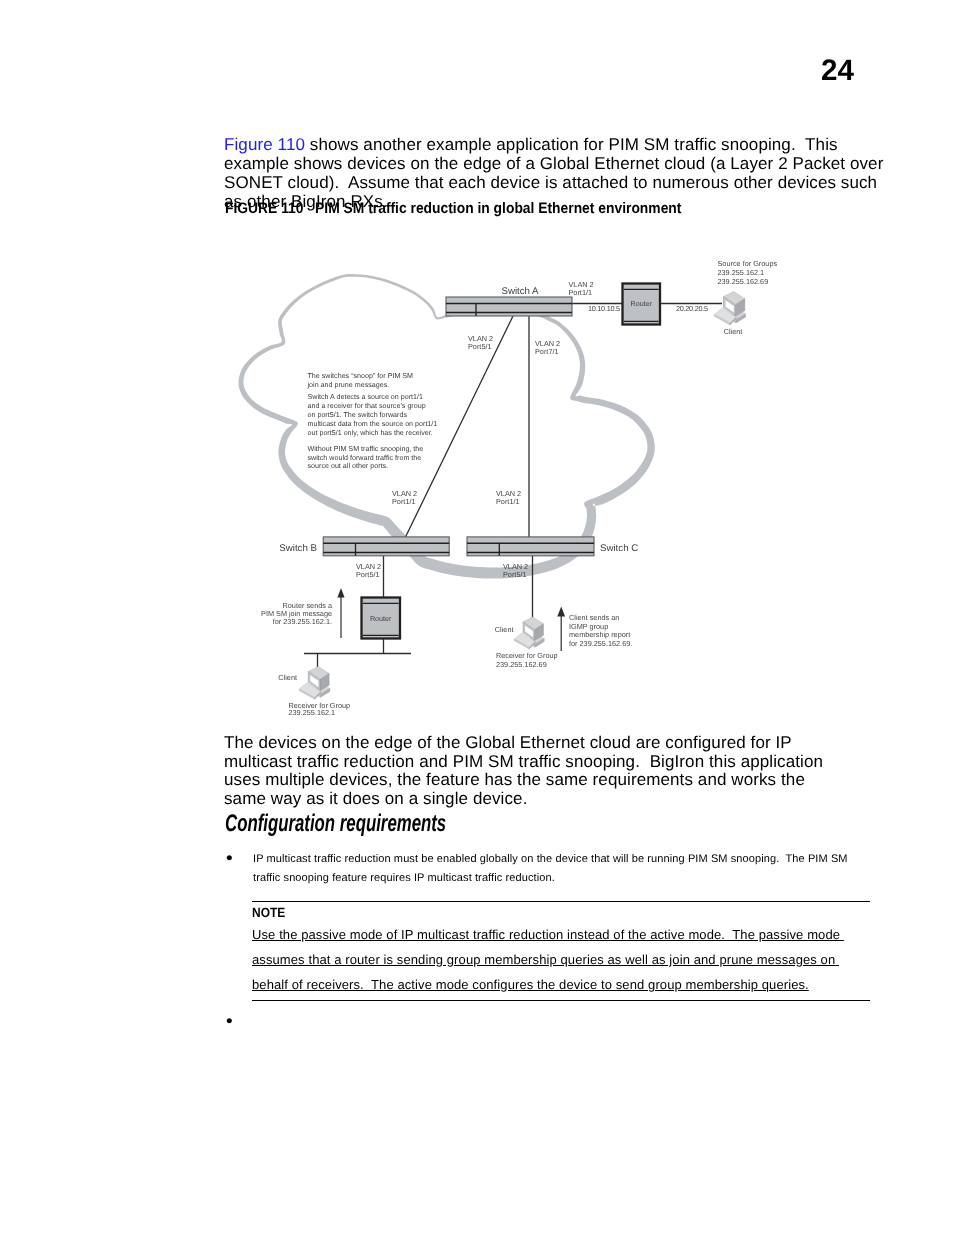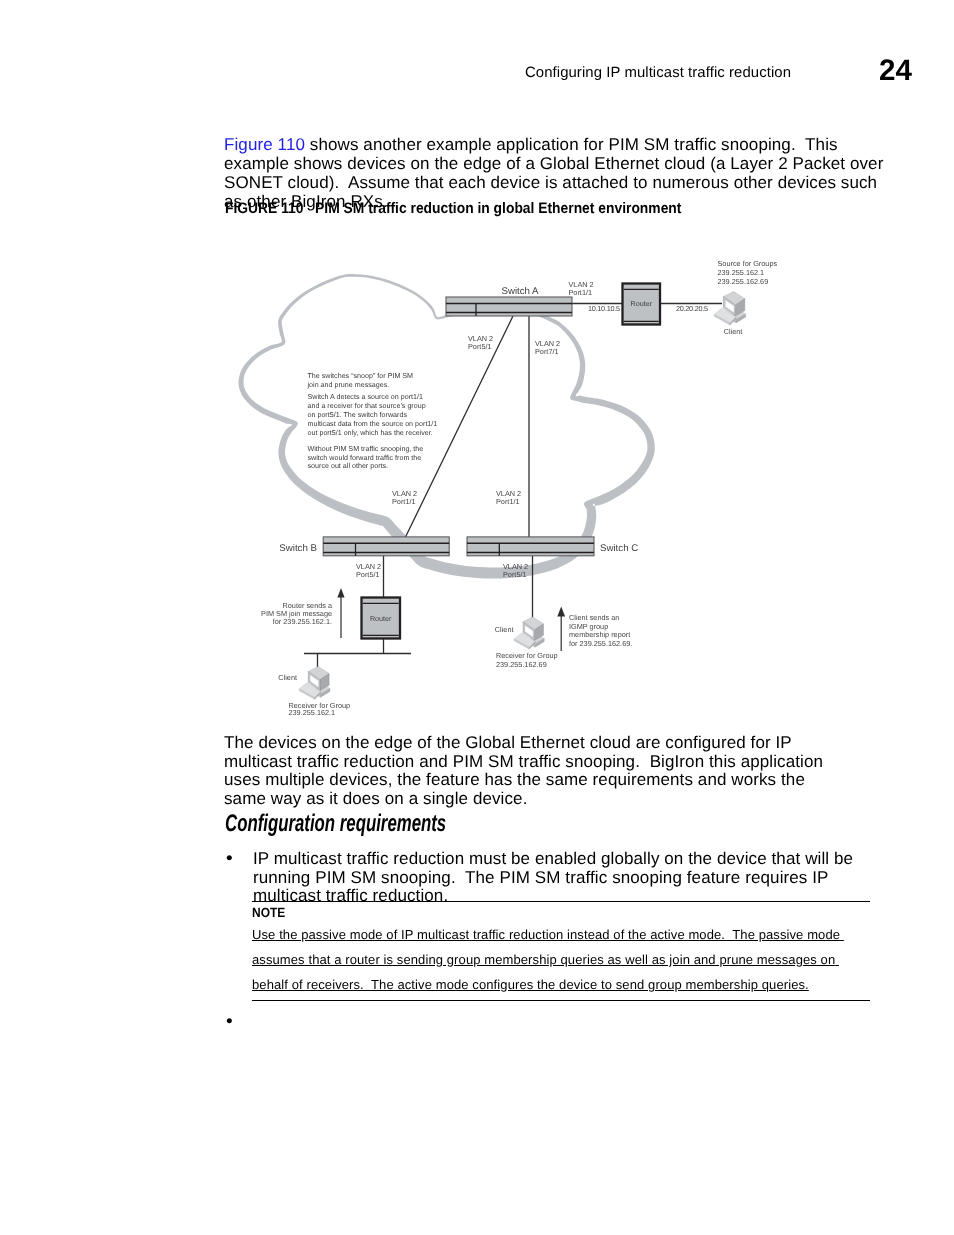--- a/index.html
+++ b/index.html
@@ -7,33 +7,33 @@
   body{width:954px;height:1235px;background:#ffffff;text-rendering:geometricPrecision;
        -webkit-font-smoothing:antialiased;will-change:opacity;opacity:.9999;
        font-family:"Liberation Sans",sans-serif;color:#000;
        -webkit-font-smoothing:antialiased;position:relative;overflow:hidden;}
   .page{position:absolute;inset:0;}
 
   
   .hdr{position:absolute;left:0;top:65px;width:791px;text-align:right;
        font-size:14.9px;letter-spacing:.08px;color:#000;}
   .pageno{position:absolute;right:0;top:54px;width:954px;text-align:right;
-          padding-right:42px;box-sizing:border-box;
+          padding-right:100px;box-sizing:border-box;
           font-size:29.6px;font-weight:bold;letter-spacing:0;}
 
   
   .body-p{position:absolute;left:224px;width:660px;font-size:17px;letter-spacing:.1px;
           line-height:19.1px;color:#000;text-align:left;white-space:pre-wrap;}
   .xref{color:#2222e6;}
   .figcap{position:absolute;left:225px;font-weight:bold;font-size:15.2px;
           transform:scaleX(.912);transform-origin:left top;white-space:pre;}
   .h2{position:absolute;left:225px;font-weight:bold;font-style:italic;font-size:24px;
       transform:scaleX(.70);transform-origin:left top;letter-spacing:0;white-space:pre;}
   .bullet{position:absolute;left:226px;font-size:19px;line-height:16px;}
-  .bul-txt{position:absolute;left:253px;width:615px;font-size:17px;letter-spacing:.1px;line-height:18.6px;white-space:pre-wrap;}
+  .bul-txt{position:absolute;left:253px;width:615px;font-size:11px;letter-spacing:.1px;line-height:18.6px;white-space:pre-wrap;}
   .noteblock{position:absolute;left:252px;width:618px;text-decoration:underline;}
   .rule{border-top:1.3px solid #000;}
   .note-lbl{font-weight:bold;font-size:13.3px;transform:scaleX(.9);transform-origin:left center;display:inline-block;}
   .note-txt{font-size:13px;letter-spacing:.1px;line-height:25px;white-space:pre-wrap;}
 
 
   
   #fig{shape-rendering:geometricPrecision;}
   #fig text{font-family:"Liberation Sans",sans-serif;fill:#4a4a4c;}
   #fig text.dev{font-size:7.2px;fill:#3d3d3f;}
@@ -43,21 +43,20 @@
   #fig text.para{font-size:7.15px;fill:#3b3b3d;}
 
   
   #fig{position:absolute;left:0;top:0;}
 </style>
 </head>
 <body>
 
 <div class="page">
 
-  <div class="hdr">Configuring IP multicast traffic reduction</div>
   <div class="pageno">24</div>
 
   <div class="body-p" style="top:135px"><span class="xref">Figure 110</span><span> shows another example application for PIM SM traffic snooping.  This example shows devices on the edge of a Global Ethernet cloud (a Layer 2 Packet over SONET cloud).  Assume that each device is attached to numerous other devices such as other BigIron RXs.</span></div>
 
   <div class="figcap" style="top:200px"><span>FIGURE 110</span><span class="capgap">&nbsp;&nbsp;&nbsp;</span><span>PIM SM traffic reduction in global Ethernet environment</span></div>
 
   <div id="figwrap">
 <svg id="fig" width="954" height="1235" viewBox="0 0 954 1235">
   <g>
     <path fill="#bcbfc4" fill-rule="evenodd" d="M437.5 316.9C435.1 315.8 435.4 311.2 433.4 308.3C431.3 305.5 428.5 302.4 425.3 299.6C422.2 296.8 418.4 294.1 414.3 291.6C410.2 289.2 404.7 286.7 400.5 284.8C396.4 283.0 393.2 281.8 389.4 280.5C385.6 279.2 381.8 278.1 378.0 277.2C374.2 276.3 370.3 275.6 366.5 275.1C362.6 274.6 358.8 274.2 355.0 274.2C351.2 274.1 347.9 273.9 343.8 274.7C339.6 275.5 334.6 277.4 330.3 279.0C326.0 280.6 321.9 282.3 318.1 284.2C314.2 286.1 310.5 288.1 307.1 290.2C303.6 292.3 300.4 294.6 297.5 296.9C294.5 299.2 291.8 301.7 289.4 304.2C287.0 306.7 284.8 309.3 282.9 312.0C281.1 314.8 278.8 317.1 278.2 320.7C277.7 324.2 279.1 329.8 279.6 333.4C280.1 336.9 283.0 339.9 281.3 342.0C279.6 344.1 273.3 344.2 269.4 345.9C265.5 347.6 261.4 349.7 257.8 352.2C254.2 354.7 250.5 357.8 247.8 360.9C245.0 364.0 242.6 367.2 241.1 370.7C239.5 374.2 238.7 378.5 238.5 382.0C238.4 385.5 239.2 388.6 240.4 391.7C241.6 394.8 243.5 397.7 245.8 400.5C248.1 403.3 251.0 405.9 254.3 408.4C257.6 410.8 261.4 413.1 265.5 415.1C269.6 417.2 275.4 419.2 278.9 420.6C282.4 422.1 284.2 423.0 286.4 423.7C288.6 424.4 292.2 423.7 292.1 424.7C292.0 425.7 287.7 427.5 285.8 429.9C284.0 432.3 282.2 435.2 281.0 439.0C279.8 442.8 278.2 448.0 278.4 452.6C278.5 457.3 279.6 462.3 281.8 467.0C283.9 471.6 288.6 477.2 291.2 480.5C293.8 483.7 295.1 484.6 297.4 486.6C299.6 488.5 302.0 490.5 304.6 492.4C307.2 494.3 309.9 496.1 312.8 498.0C315.7 499.8 318.7 501.6 321.9 503.3C325.1 505.1 328.5 506.8 331.9 508.4C335.4 510.0 339.0 511.6 342.7 513.2C346.4 514.7 350.2 516.2 354.1 517.5C358.1 518.9 362.1 520.3 366.2 521.5C370.3 522.7 376.2 524.2 378.7 524.9C381.2 525.6 380.7 525.5 381.4 525.7C382.1 525.9 381.8 525.0 383.1 526.3C384.3 527.5 386.7 530.5 388.8 533.0C390.9 535.4 393.3 538.1 395.7 540.8C398.0 543.4 400.4 546.1 402.9 548.8C405.3 551.5 407.7 554.1 410.3 556.9C413.0 559.7 415.9 563.6 419.0 565.7C422.1 567.7 425.6 568.3 428.8 569.3C432.0 570.4 435.0 571.2 438.1 572.1C441.3 572.9 444.6 573.6 448.0 574.3C451.3 575.0 454.7 575.6 458.2 576.1C461.6 576.6 465.1 577.0 468.6 577.3C472.1 577.7 475.7 578.0 479.3 578.2C482.9 578.4 486.5 578.5 490.1 578.5C493.7 578.6 497.3 578.5 500.9 578.4C504.5 578.3 508.1 578.1 511.7 577.8C515.3 577.6 518.9 577.2 522.4 576.8C525.9 576.4 529.1 576.0 533.0 575.3C536.8 574.5 541.5 573.4 545.5 572.3C549.5 571.2 553.4 569.9 557.0 568.5C560.6 567.0 564.1 565.4 567.3 563.6C570.6 561.8 573.6 559.8 576.3 557.5C579.1 555.3 581.5 553.2 583.9 550.1C586.2 547.1 588.8 542.9 590.6 539.3C592.4 535.6 593.7 532.0 594.6 528.3C595.5 524.7 596.1 521.1 596.2 517.6C596.3 514.0 595.8 509.1 595.4 506.8C595.0 504.5 594.3 503.8 593.9 503.6C593.5 503.4 591.9 505.6 593.2 505.8C594.5 505.9 598.4 505.6 601.7 504.5C605.0 503.4 609.4 501.2 613.1 499.3C616.8 497.3 620.5 495.1 624.0 492.8C627.5 490.4 630.9 487.8 634.0 485.0C637.1 482.2 640.0 479.2 642.6 476.0C645.2 472.8 647.5 469.6 649.4 465.9C651.4 462.1 653.4 457.9 654.2 453.8C655.0 449.7 655.0 445.2 654.2 441.0C653.4 436.8 651.8 432.5 649.5 428.6C647.2 424.7 643.4 420.5 640.4 417.5C637.3 414.5 634.4 412.7 631.1 410.7C627.8 408.6 624.2 406.9 620.5 405.3C616.8 403.8 612.9 402.5 609.0 401.4C605.1 400.2 601.1 399.3 597.2 398.6C593.3 397.8 588.5 397.4 585.6 396.9C582.7 396.4 581.4 395.7 579.7 395.5C578.1 395.3 575.4 397.3 575.8 395.7C576.1 394.1 580.2 389.7 581.7 386.0C583.2 382.3 584.1 377.3 584.7 373.4C585.3 369.5 585.4 366.2 585.1 362.6C584.8 359.1 584.0 355.5 582.8 352.0C581.6 348.6 580.0 345.2 577.9 341.9C575.9 338.6 573.5 335.4 570.7 332.3C568.0 329.2 564.2 325.6 561.2 323.4C558.3 321.1 555.8 320.1 552.9 318.6C550.1 317.2 547.1 315.8 543.9 314.6C540.8 313.4 537.6 312.2 534.2 311.3C530.9 310.3 527.4 309.4 523.8 308.7C520.3 308.0 516.6 307.5 512.9 307.1C509.2 306.7 505.4 306.5 501.5 306.5C497.7 306.4 493.7 306.6 489.8 307.0C485.8 307.3 481.3 308.1 477.8 308.6C474.2 309.2 471.6 309.7 468.4 310.4C465.2 311.0 461.8 311.7 458.4 312.4C454.9 313.0 451.3 313.8 447.8 314.5C444.3 315.3 439.9 317.9 437.5 316.9ZM436.5 319.1C433.6 317.9 433.5 312.7 431.3 309.8C429.2 306.8 426.7 304.1 423.7 301.4C420.6 298.8 417.0 296.1 413.0 293.8C409.0 291.4 403.6 289.0 399.5 287.2C395.4 285.3 392.3 284.1 388.6 282.9C384.9 281.7 381.1 280.6 377.4 279.7C373.7 278.8 369.9 278.1 366.1 277.6C362.4 277.2 358.6 276.9 355.0 276.8C351.3 276.8 348.2 276.5 344.2 277.3C340.3 278.1 335.4 280.1 331.3 281.7C327.2 283.2 323.1 285.0 319.4 286.9C315.6 288.7 312.0 290.7 308.7 292.8C305.4 294.9 302.3 297.1 299.5 299.4C296.7 301.7 294.1 304.1 291.8 306.5C289.5 308.9 287.5 311.5 285.8 314.0C284.2 316.4 282.2 318.2 281.8 321.3C281.4 324.5 282.9 329.1 283.4 332.9C283.9 336.6 286.7 341.2 284.7 344.0C282.6 346.8 275.2 347.7 271.1 349.6C267.0 351.6 263.6 353.4 260.2 355.8C256.9 358.1 253.6 361.1 251.1 363.9C248.7 366.7 246.7 369.5 245.4 372.5C244.1 375.6 243.5 379.1 243.5 382.0C243.4 384.9 244.1 387.3 245.1 389.8C246.2 392.3 247.8 394.8 249.8 397.2C251.9 399.5 254.5 401.9 257.5 404.0C260.5 406.2 264.0 408.2 268.0 410.1C271.9 412.0 277.6 414.0 281.1 415.4C284.5 416.7 285.8 417.0 288.6 418.3C291.4 419.6 297.5 420.8 297.9 423.3C298.3 425.8 292.7 430.4 290.9 433.3C289.1 436.3 288.0 437.9 287.0 441.0C286.0 444.2 284.9 448.6 285.0 452.4C285.2 456.2 286.2 460.1 288.2 464.0C290.1 467.8 294.5 472.7 296.8 475.5C299.2 478.3 300.4 479.0 302.4 480.7C304.5 482.4 306.8 484.2 309.3 485.9C311.7 487.6 314.4 489.3 317.1 490.9C319.9 492.6 322.9 494.2 325.9 495.8C329.0 497.3 332.3 498.9 335.6 500.3C339.0 501.8 342.5 503.3 346.1 504.6C349.7 506.0 353.4 507.3 357.2 508.5C361.0 509.7 364.9 510.9 368.9 512.0C372.9 513.1 378.7 514.4 381.3 515.1C383.9 515.7 383.3 515.5 384.6 515.9C385.9 516.4 386.9 516.1 388.9 517.7C391.0 519.4 394.2 523.2 396.6 525.9C399.1 528.5 401.3 531.0 403.7 533.6C406.0 536.2 408.4 538.8 410.9 541.4C413.3 544.1 415.9 546.8 418.3 549.3C420.7 551.8 422.7 554.8 425.0 556.3C427.3 557.9 429.5 557.9 432.2 558.8C434.9 559.6 437.9 560.5 440.9 561.2C443.9 562.0 447.0 562.7 450.2 563.3C453.3 563.9 456.5 564.5 459.8 565.0C463.1 565.5 466.4 565.9 469.7 566.2C473.1 566.6 476.5 566.8 479.9 567.0C483.3 567.2 486.8 567.4 490.2 567.4C493.7 567.5 497.2 567.5 500.6 567.4C504.1 567.3 507.5 567.2 511.0 566.9C514.4 566.7 517.8 566.4 521.2 566.0C524.5 565.7 527.4 565.4 531.0 564.7C534.6 564.1 539.0 563.1 542.7 562.1C546.4 561.1 549.9 560.0 553.2 558.8C556.5 557.5 559.5 556.2 562.3 554.7C565.1 553.1 567.7 551.5 570.0 549.7C572.3 547.9 574.2 546.3 576.1 543.9C578.1 541.4 580.3 537.9 581.9 534.9C583.4 532.0 584.6 528.9 585.4 525.9C586.2 522.9 586.7 519.9 586.9 517.1C587.1 514.3 586.8 510.8 586.6 509.2C586.4 507.6 586.0 508.8 585.7 507.7C585.4 506.5 582.7 504.2 584.8 502.2C586.9 500.3 594.4 498.0 598.5 496.2C602.5 494.4 605.7 493.3 609.1 491.5C612.6 489.8 616.0 487.8 619.3 485.7C622.5 483.6 625.6 481.3 628.5 478.8C631.3 476.4 634.0 473.7 636.4 470.9C638.7 468.2 640.8 465.3 642.6 462.1C644.3 459.0 646.1 455.6 646.8 452.3C647.6 449.0 647.6 445.6 647.0 442.3C646.5 438.9 645.3 435.4 643.4 432.1C641.5 428.8 638.3 425.1 635.6 422.5C633.0 419.8 630.5 418.2 627.6 416.3C624.6 414.5 621.3 412.8 617.9 411.4C614.5 409.9 610.9 408.6 607.2 407.5C603.6 406.4 599.8 405.5 596.0 404.8C592.2 404.1 587.3 403.6 584.4 403.1C581.4 402.5 580.6 402.3 578.3 401.5C575.9 400.7 570.6 401.2 570.2 398.3C569.9 395.4 574.8 388.3 576.3 384.0C577.8 379.7 578.7 376.1 579.3 372.6C579.9 369.1 580.1 366.2 579.9 363.0C579.7 359.8 579.1 356.7 578.1 353.6C577.1 350.4 575.7 347.3 574.0 344.2C572.2 341.2 570.0 338.1 567.5 335.2C564.9 332.2 561.5 328.8 558.8 326.6C556.1 324.5 553.9 323.5 551.1 322.1C548.4 320.7 545.5 319.3 542.6 318.0C539.6 316.8 536.4 315.7 533.2 314.6C530.0 313.6 526.6 312.7 523.2 312.0C519.7 311.3 516.2 310.7 512.6 310.3C508.9 309.8 505.2 309.6 501.5 309.5C497.7 309.4 493.9 309.5 490.0 309.8C486.1 310.1 481.7 310.8 478.2 311.4C474.7 311.9 472.1 312.4 468.9 313.0C465.7 313.6 462.3 314.2 458.9 314.9C455.4 315.6 452.0 316.3 448.3 317.0C444.6 317.7 439.3 320.3 436.5 319.1Z"></path>

